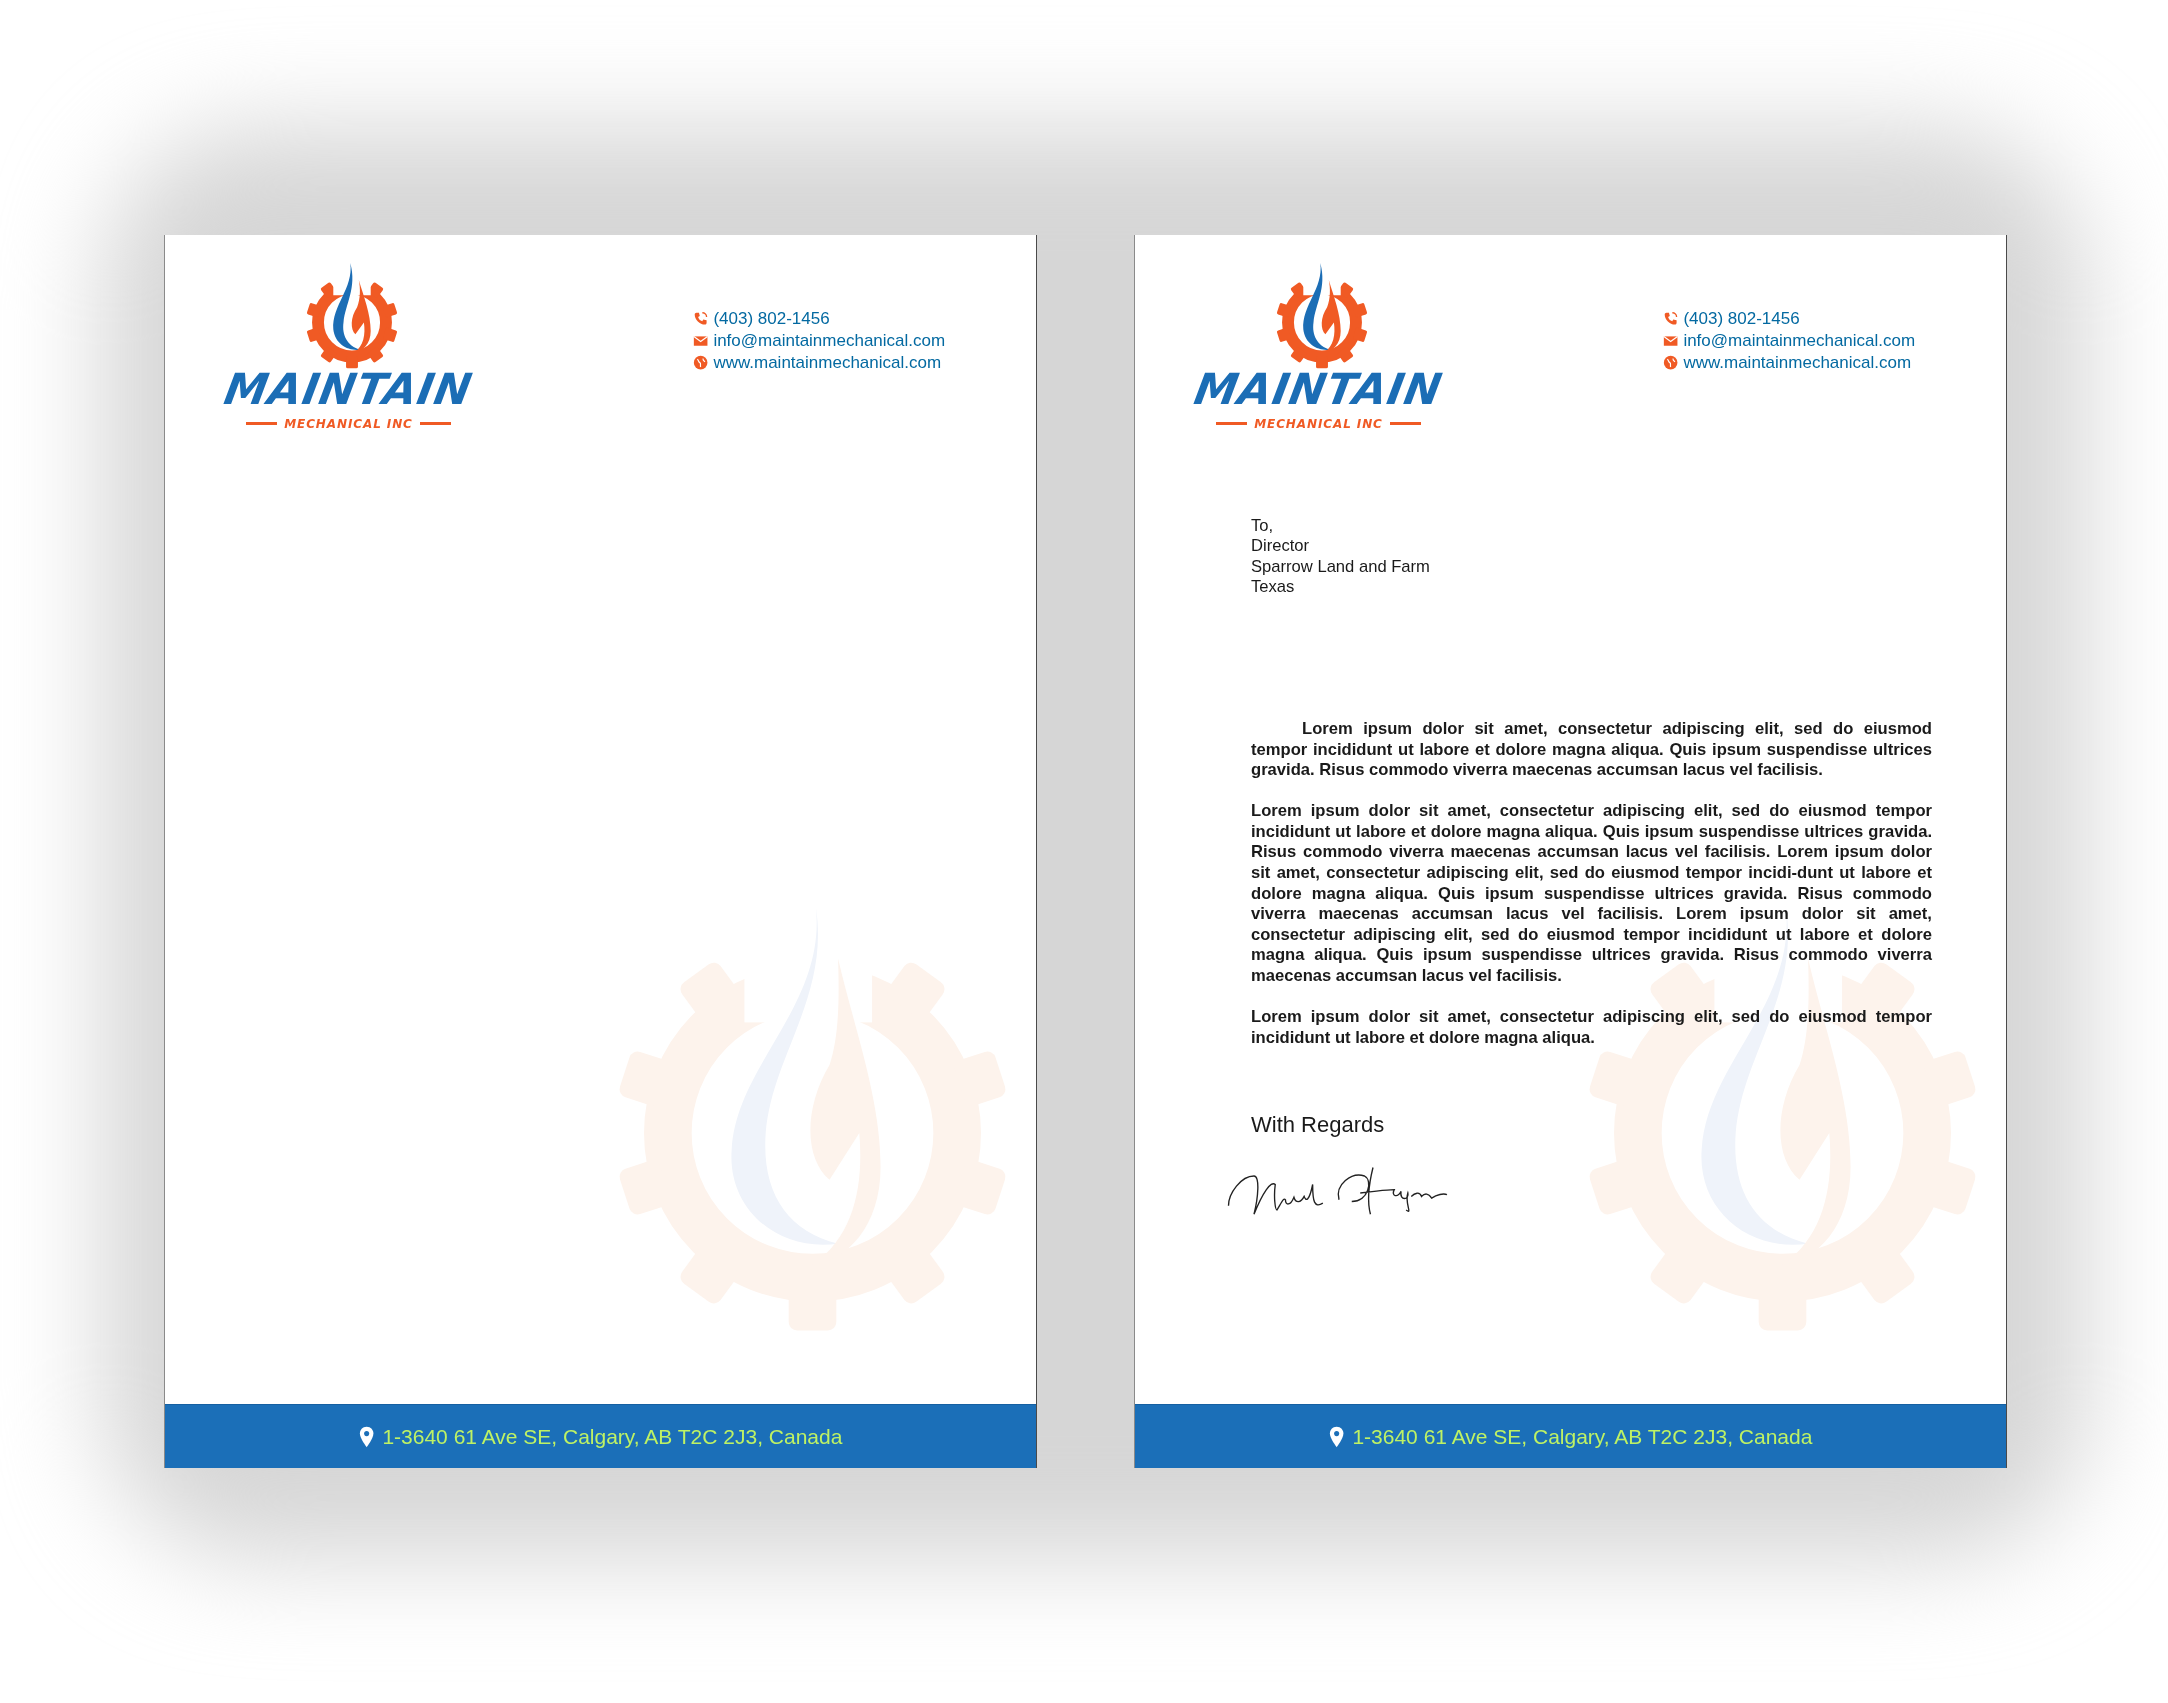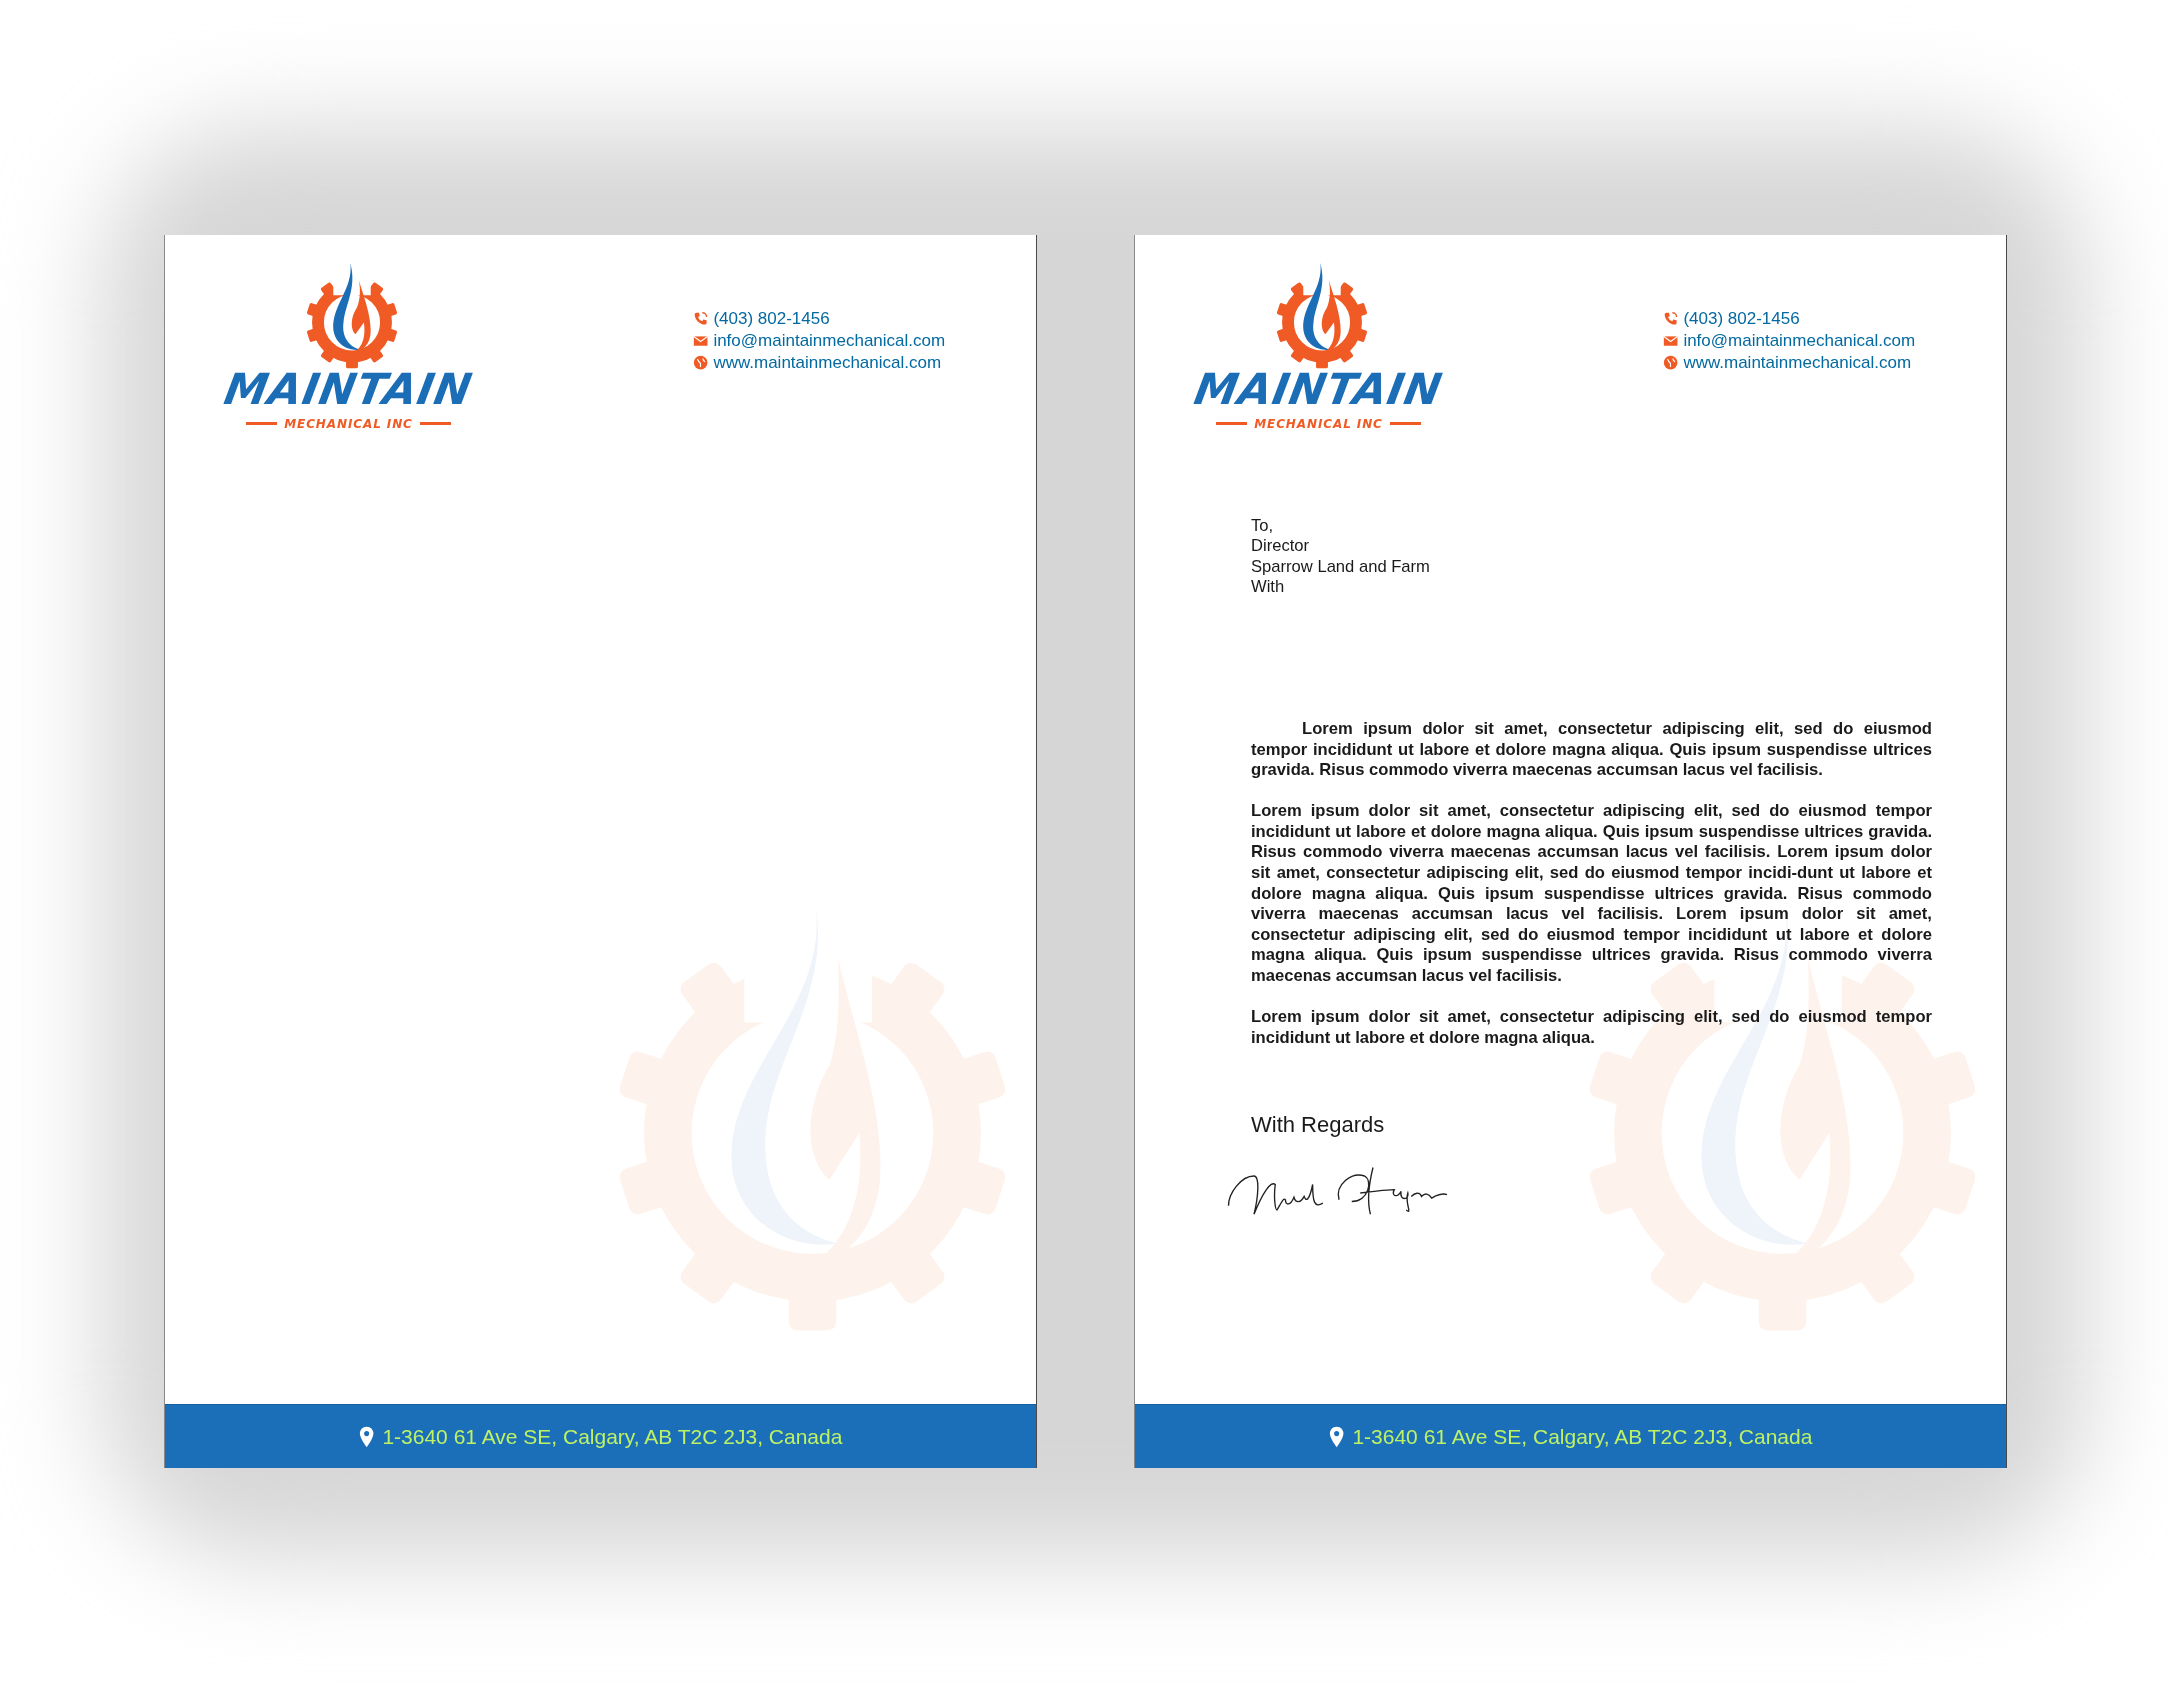--- a/index.html
+++ b/index.html
@@ -185,21 +185,21 @@
       <rect x="-80" y="-260" width="150" height="130" fill="#ffffff"></rect>
       <path d="M4,-265 C16,-150 -90,-80 -95,20 C-100,90 -40,140 30,130 C-30,115 -60,70 -55,0 C-48,-90 20,-160 4,-265 Z" fill="#eff3fa"></path>
       <path d="M30,-205 C50,-120 80,-40 80,40 C80,110 40,150 0,155 C50,120 60,60 55,0 L20,55 C-10,30 -10,-30 20,-80 C30,-110 32,-150 30,-205 Z" fill="#fdf3ec"></path>
     </g>
   </svg>
 
   <div class="letter recipient">
     <div>To,</div>
     <div>Director</div>
     <div>Sparrow Land and Farm</div>
-    <div>With</div>
+    <div>Texas</div>
   </div>
   <div class="letter body">
     <p class="indent">Lorem ipsum dolor sit amet, consectetur adipiscing elit, sed do eiusmod tempor incididunt ut labore et dolore magna aliqua. Quis ipsum suspendisse ultrices gravida. Risus commodo viverra maecenas accumsan lacus vel facilisis.</p>
     <p>Lorem ipsum dolor sit amet, consectetur adipiscing elit, sed do eiusmod tempor incididunt ut labore et dolore magna aliqua. Quis ipsum suspendisse ultrices gravida. Risus commodo viverra maecenas accumsan lacus vel facilisis. Lorem ipsum dolor sit amet, consectetur adipiscing elit, sed do eiusmod tempor incidi-dunt ut labore et dolore magna aliqua. Quis ipsum suspendisse ultrices gravida. Risus commodo viverra maecenas accumsan lacus vel facilisis. Lorem ipsum dolor sit amet, consectetur adipiscing elit, sed do eiusmod tempor incididunt ut labore et dolore magna aliqua. Quis ipsum suspendisse ultrices gravida. Risus commodo viverra maecenas accumsan lacus vel facilisis.</p>
     <p>Lorem ipsum dolor sit amet, consectetur adipiscing elit, sed do eiusmod tempor incididunt ut labore et dolore magna aliqua.</p>
   </div>
   <div class="letter regards">With Regards</div>
   <svg class="signature" viewBox="0 0 270 80">
     <path d="M5,55 C5,40 20,20 35,20 C42,20 40,45 35,65 C45,40 55,25 60,30 C58,45 60,60 62,60 C68,50 70,45 72,48 C72,55 78,55 82,45 C84,52 90,52 94,44 C96,50 100,50 104,30 C104,50 106,58 116,52" stroke="#222" stroke-width="1.6" fill="none"></path>
     <path d="M135,48 C130,30 150,15 165,20 C175,25 170,50 150,50 M175,10 C170,30 168,50 172,65 M160,40 C180,38 190,36 200,36 C196,44 204,46 208,38 C206,50 218,48 216,40 C212,52 222,66 214,60 M220,44 C224,40 230,38 232,44 C236,40 240,40 244,46 C250,42 258,40 262,42" stroke="#222" stroke-width="1.6" fill="none"></path>

